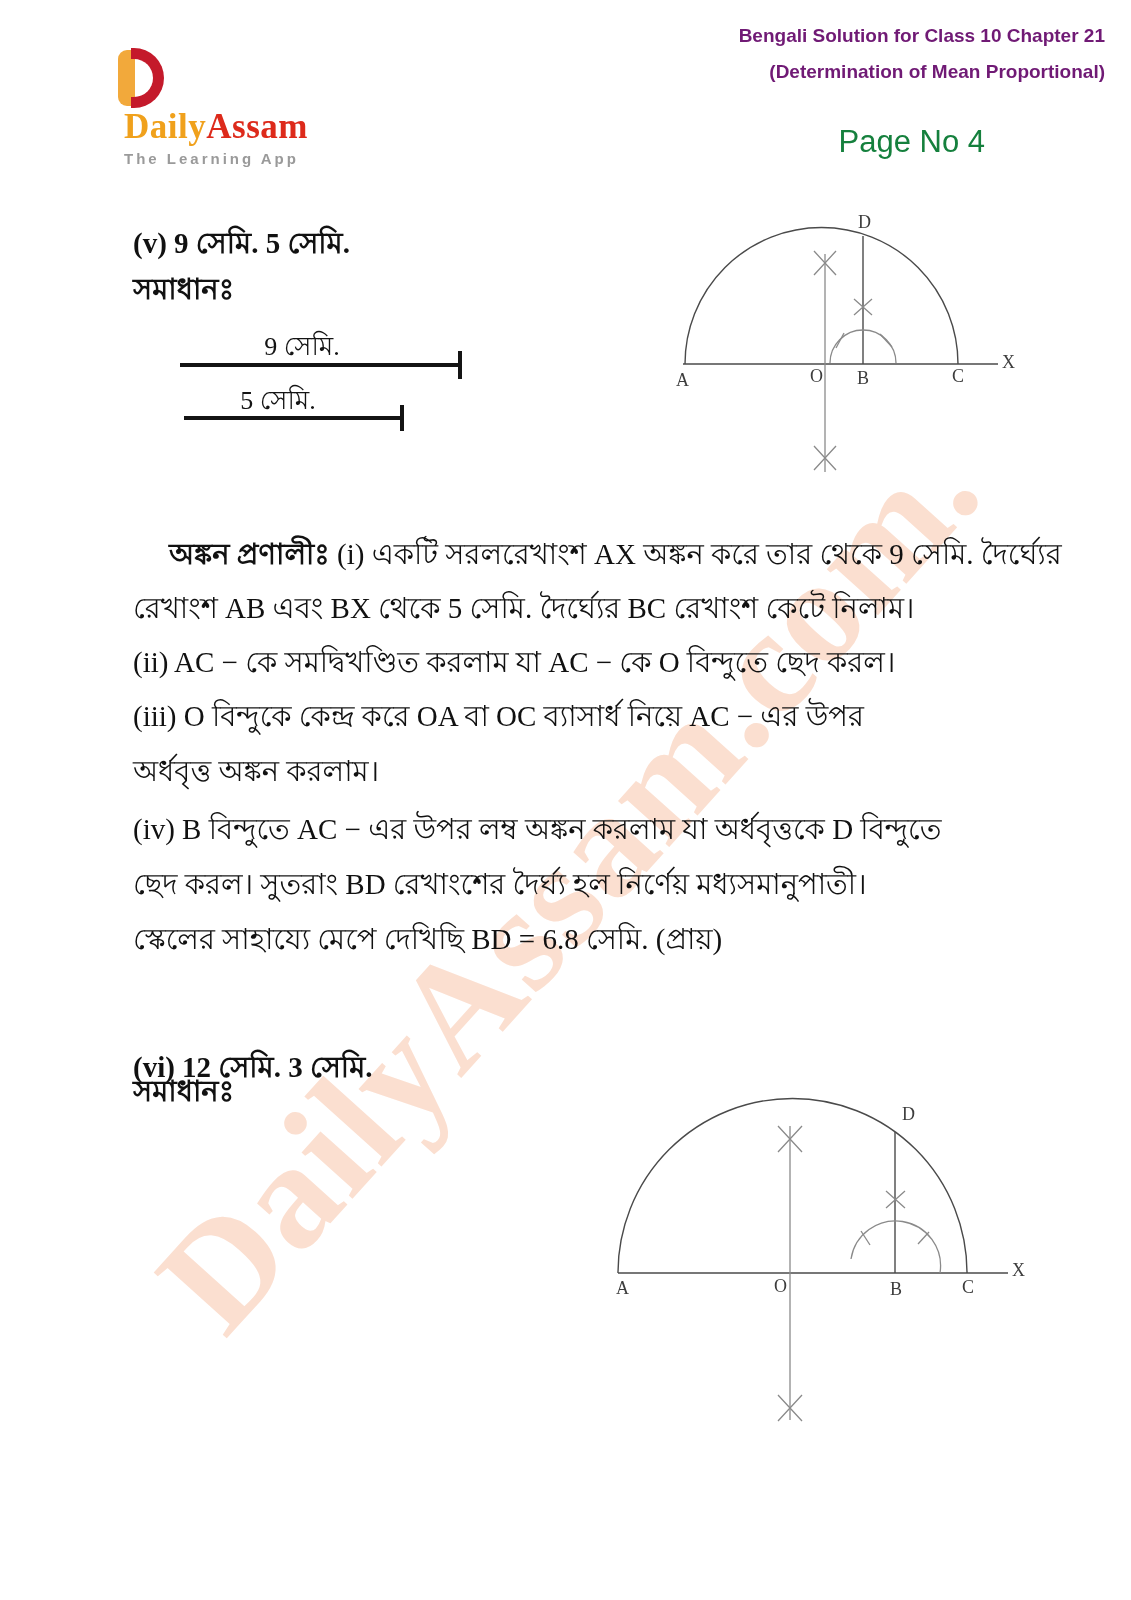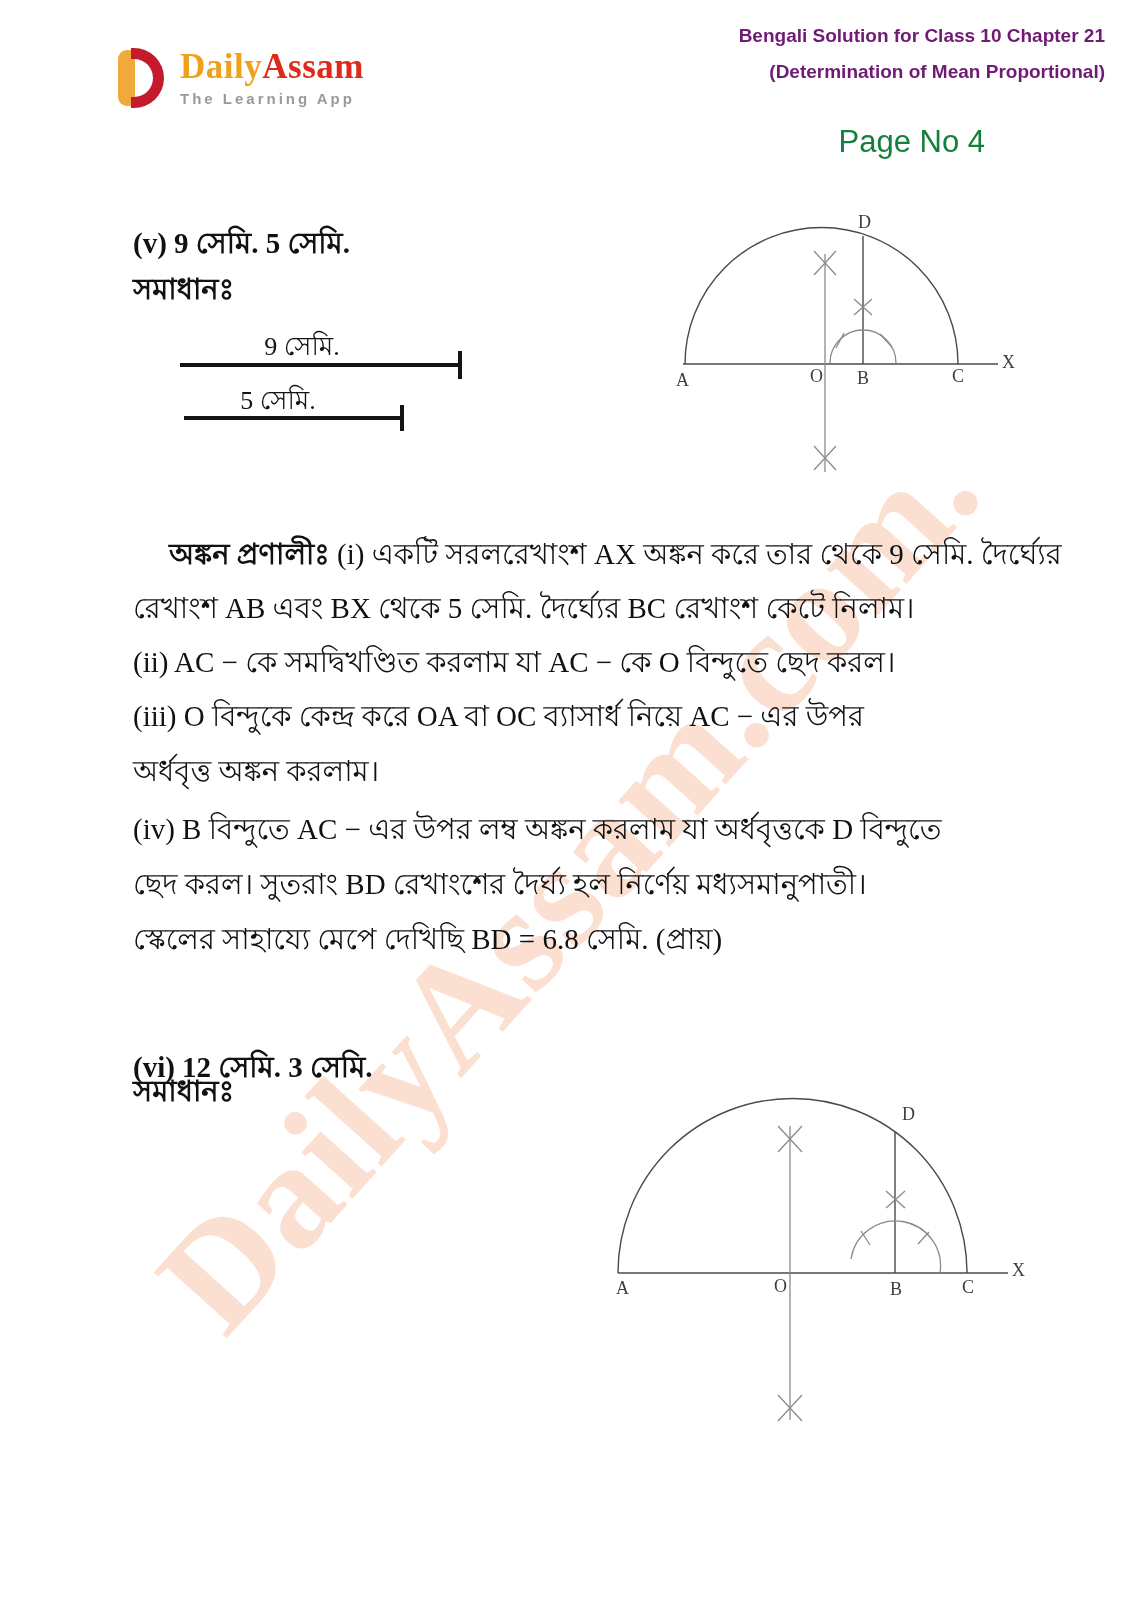--- a/index.html
+++ b/index.html
@@ -28,21 +28,21 @@
     position:absolute; top:18px; right:26px; text-align:right;
     font-family:"Liberation Sans","DejaVu Sans",sans-serif;
     font-weight:bold; font-size:19px; color:#701a75; line-height:36px;
   }
   .page-no{
     position:absolute; top:124px; right:146px;
     font-family:"Liberation Sans","DejaVu Sans",sans-serif;
     font-size:31px; color:#15803d;
   }
   
-  .logo{position:absolute; left:118px; top:48px; display:flex; align-items:flex-start;}
+  .logo{position:absolute; left:118px; top:48px; display:flex; align-items:flex-start;flex-direction:column;}
   .logo-mark{position:relative; width:56px; height:60px;}
   .mark-bar{position:absolute; left:0; top:2px; width:17px; height:56px;
     background:var(--mark-orange); border-radius:9px 2px 2px 9px;}
   .mark-d{position:absolute; left:13px; top:0; width:33px; height:60px;
     border:11px solid var(--mark-red); border-left:none;
     border-radius:0 30px 30px 0;}
   .logo-text{margin-left:6px;}
   .brand{font-size:35px; font-weight:bold; line-height:38px; letter-spacing:0.5px;}
   .brand .first{color:var(--brand-amber);}
   .brand .second{color:var(--brand-red);}

